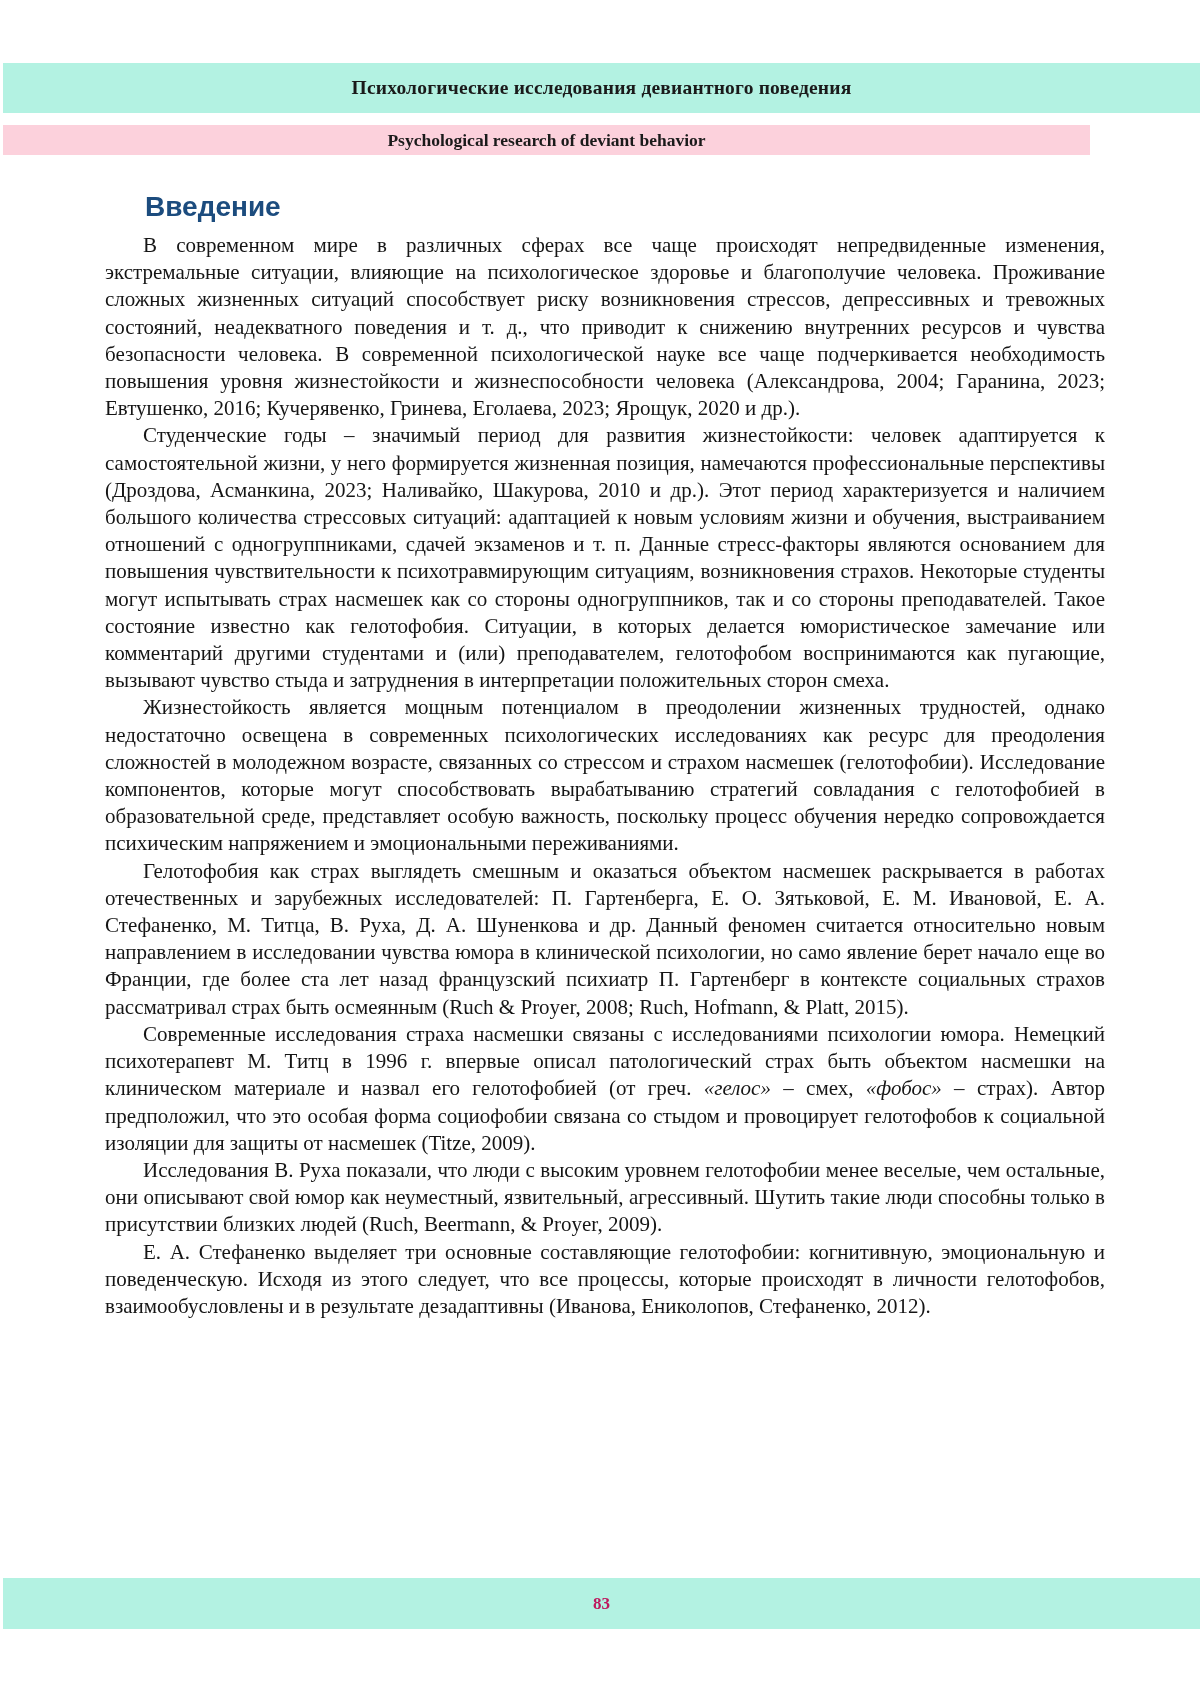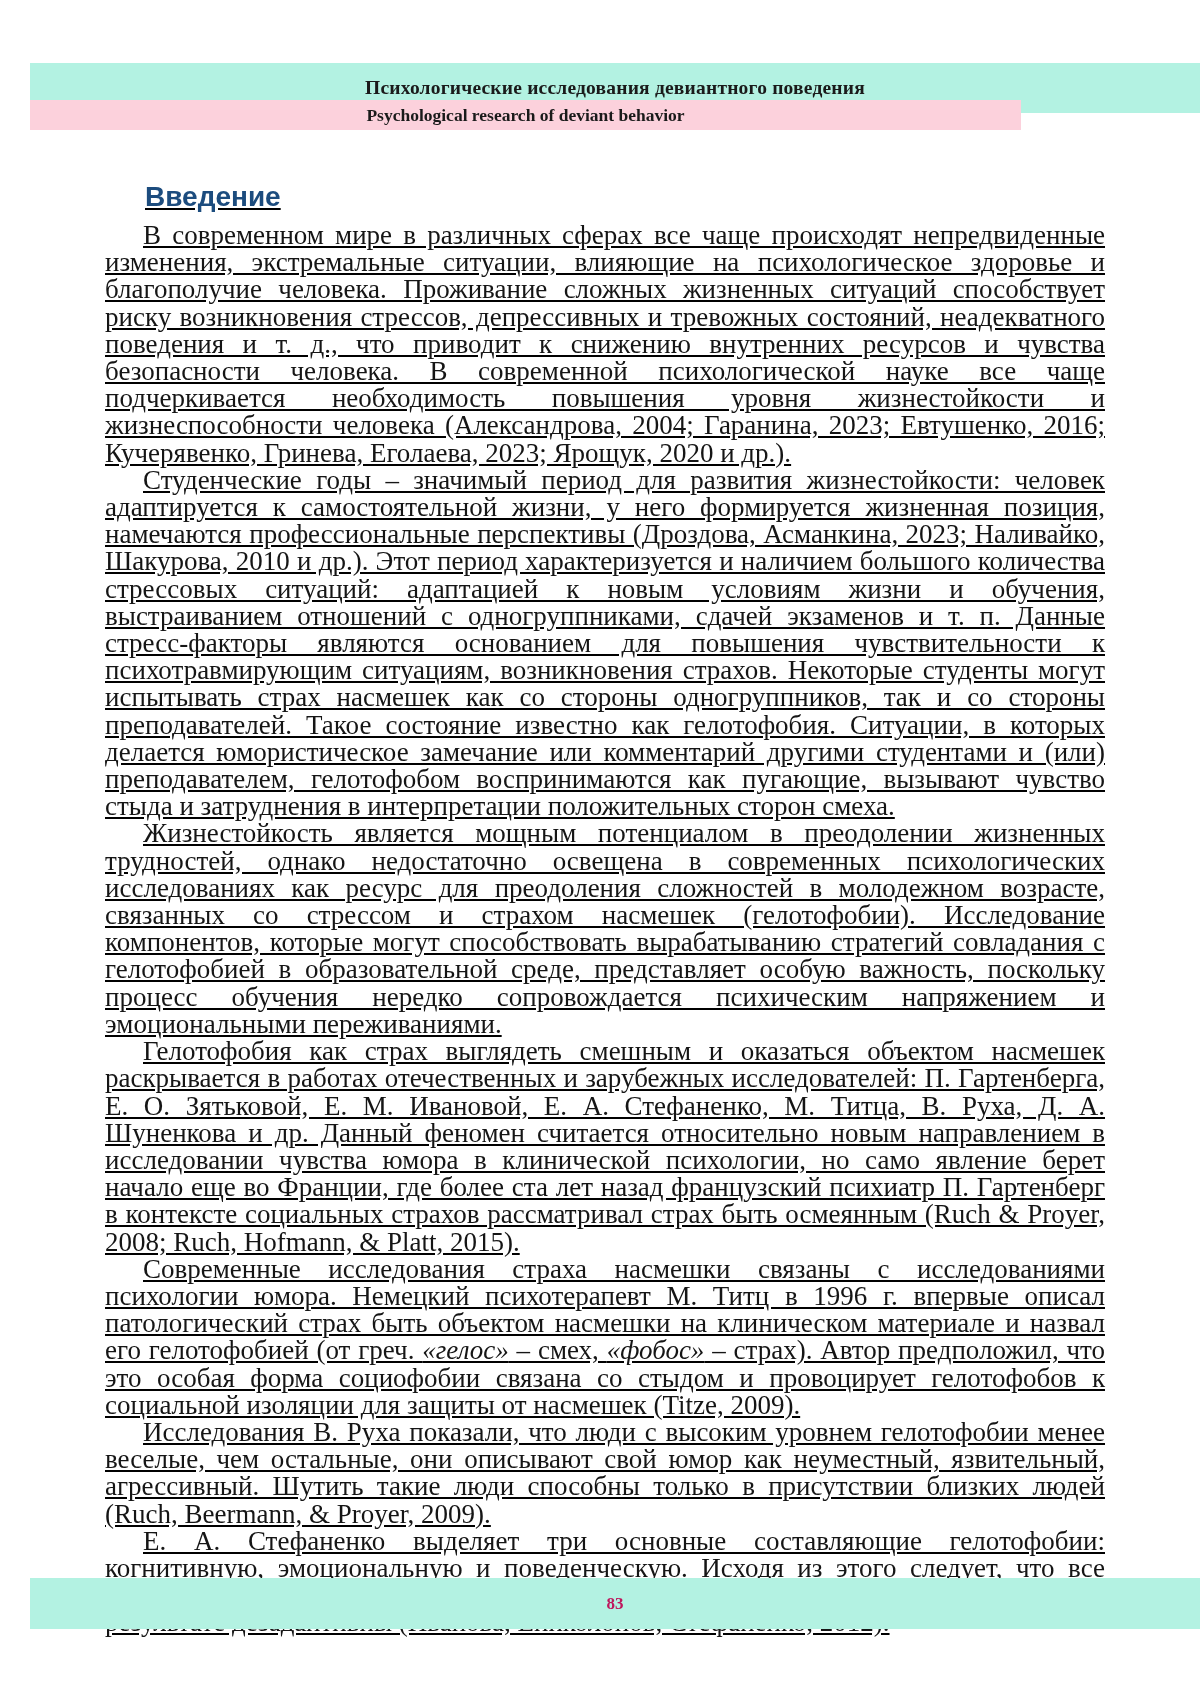--- a/index.html
+++ b/index.html
@@ -13,70 +13,68 @@
     height: 1697px;
     background: #ffffff;
     overflow: hidden;
     font-family: "Liberation Serif", serif;
   }
   .band {
     position: absolute;
     display: flex;
     align-items: center;
     justify-content: center;
-    margin-left: 27px;
   }
   .band-teal-top {
     left: 3px;
     right: 0;
     top: 63px;
     height: 50px;
     background: #b3f2e2;
   }
   .band-teal-top .band-text {
     font-family: "Liberation Serif", serif;
     font-weight: bold;
     font-size: 19.5px;
     color: #1a1a1a;
     letter-spacing: 0.2px;
   }
   .band-pink {
     left: 3px;
-    top: 100px;
-    width: 991px;
+    top: 125px;
+    width: 1087px;
     height: 30px;
     background: #fcd1dc;
   }
   .band-pink .band-text {
     font-family: "Liberation Serif", serif;
     font-weight: bold;
     font-size: 17.5px;
     color: #1a1a1a;
   }
   .content {
     position: absolute;
     left: 105px;
-    top: 182px;
+    top: 192px;
     width: 1000px;
-    text-decoration: underline;
   }
   .section-heading {
     margin: 0 0 10px 40px;
     font-family: "Liberation Sans", sans-serif;
     font-weight: bold;
     font-size: 28px;
     line-height: 30px;
     color: #1c4c7e;
   }
   .content p {
     margin: 0;
     text-align: justify;
     text-indent: 38px;
     font-family: "Liberation Serif", serif;
-    font-size: 27px;
+    font-size: 21px;
     line-height: 27.2px;
     color: #151515;
     hyphens: auto;
     -webkit-hyphens: auto;
   }
   .content p i {
     font-style: italic;
   }
   .band-teal-footer {
     left: 3px;

